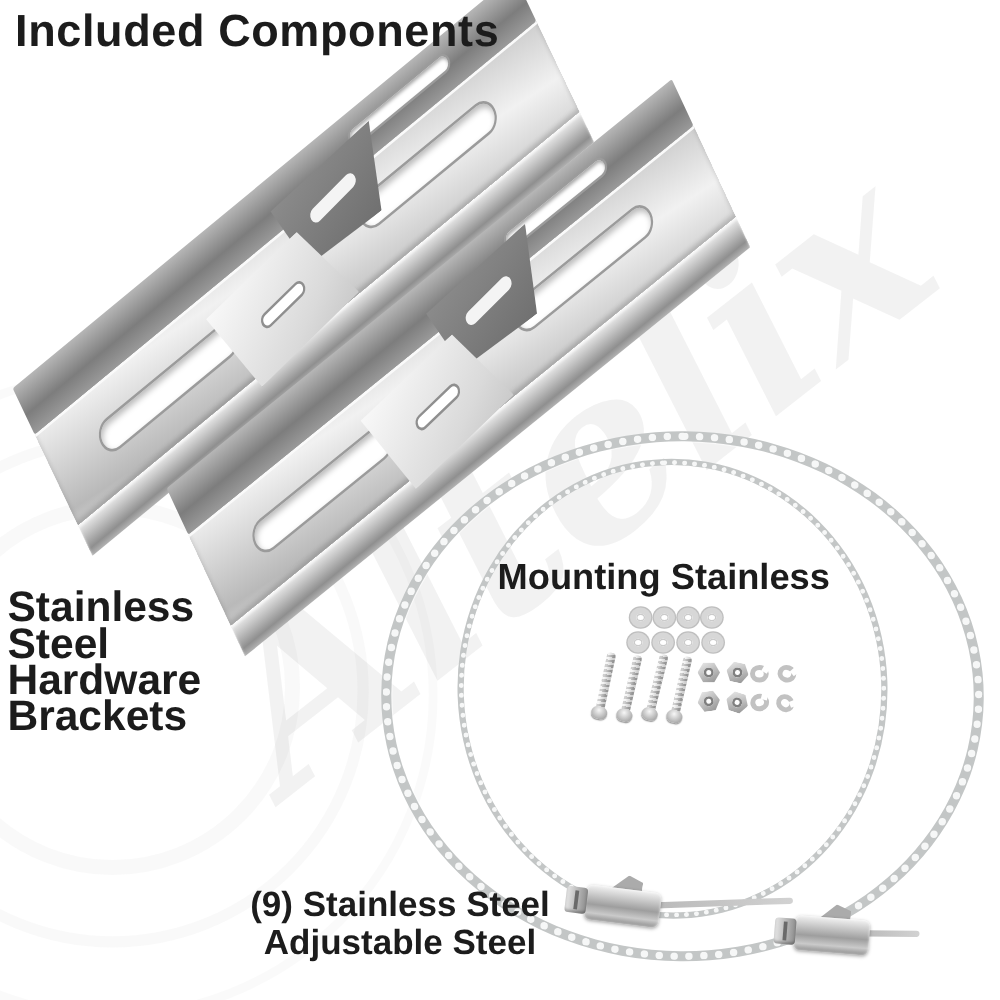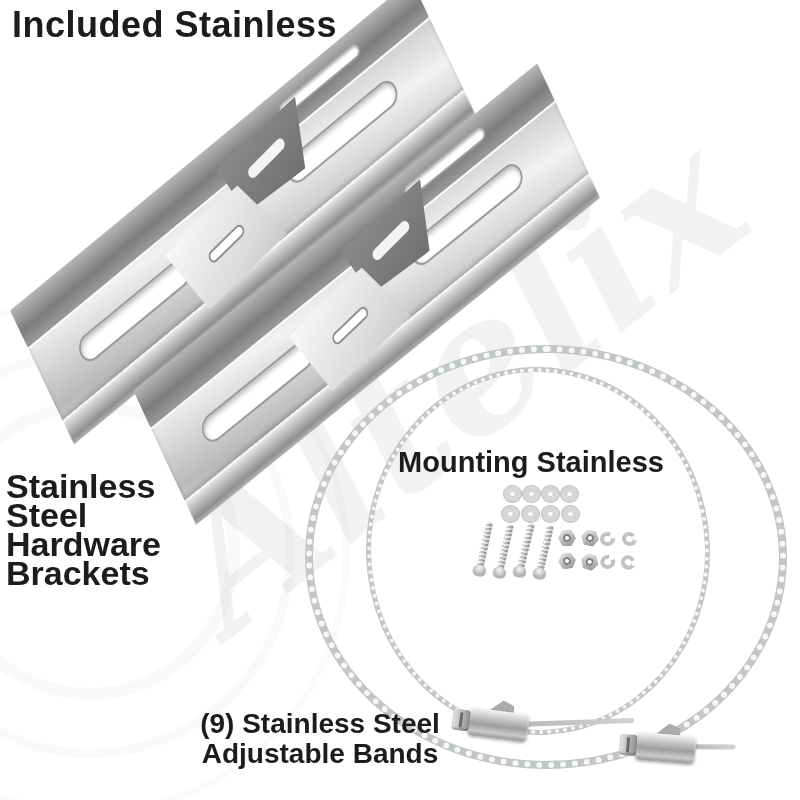--- a/index.html
+++ b/index.html
@@ -177,21 +177,21 @@
 
 <div class="stage">
 
   <div class="watermark-layer">
     <div class="watermark-arc a1"></div>
     <div class="watermark-arc a2"></div>
     <div class="watermark-arc a3"></div>
     <div class="watermark-text">Altelix</div>
   </div>
 
-  <div class="page-title">Included Stainless</div>
+  <div class="page-title">Included Components</div>
 
   <div class="bands-layer">
     <div class="band">
       <div class="band-ring"></div>
       <div class="band-perf"></div>
       <div class="clamp">
         <div class="clamp-tail"></div>
         <div class="clamp-tab"></div>
         <div class="clamp-housing"></div>
         <div class="clamp-screw"></div>
@@ -287,16 +287,16 @@
         <div class="lock-washer"></div>
       </div>
   </div>
 
   <div class="label-brackets">
     <div>Stainless Steel</div>
     <div>Hardware Brackets</div>
   </div>
   <div class="label-bands">
     <div>(9) Stainless Steel</div>
-    <div>Adjustable Bands</div>
+    <div>Adjustable Steel</div>
   </div>
 
 </div>
 
 </body></html>

